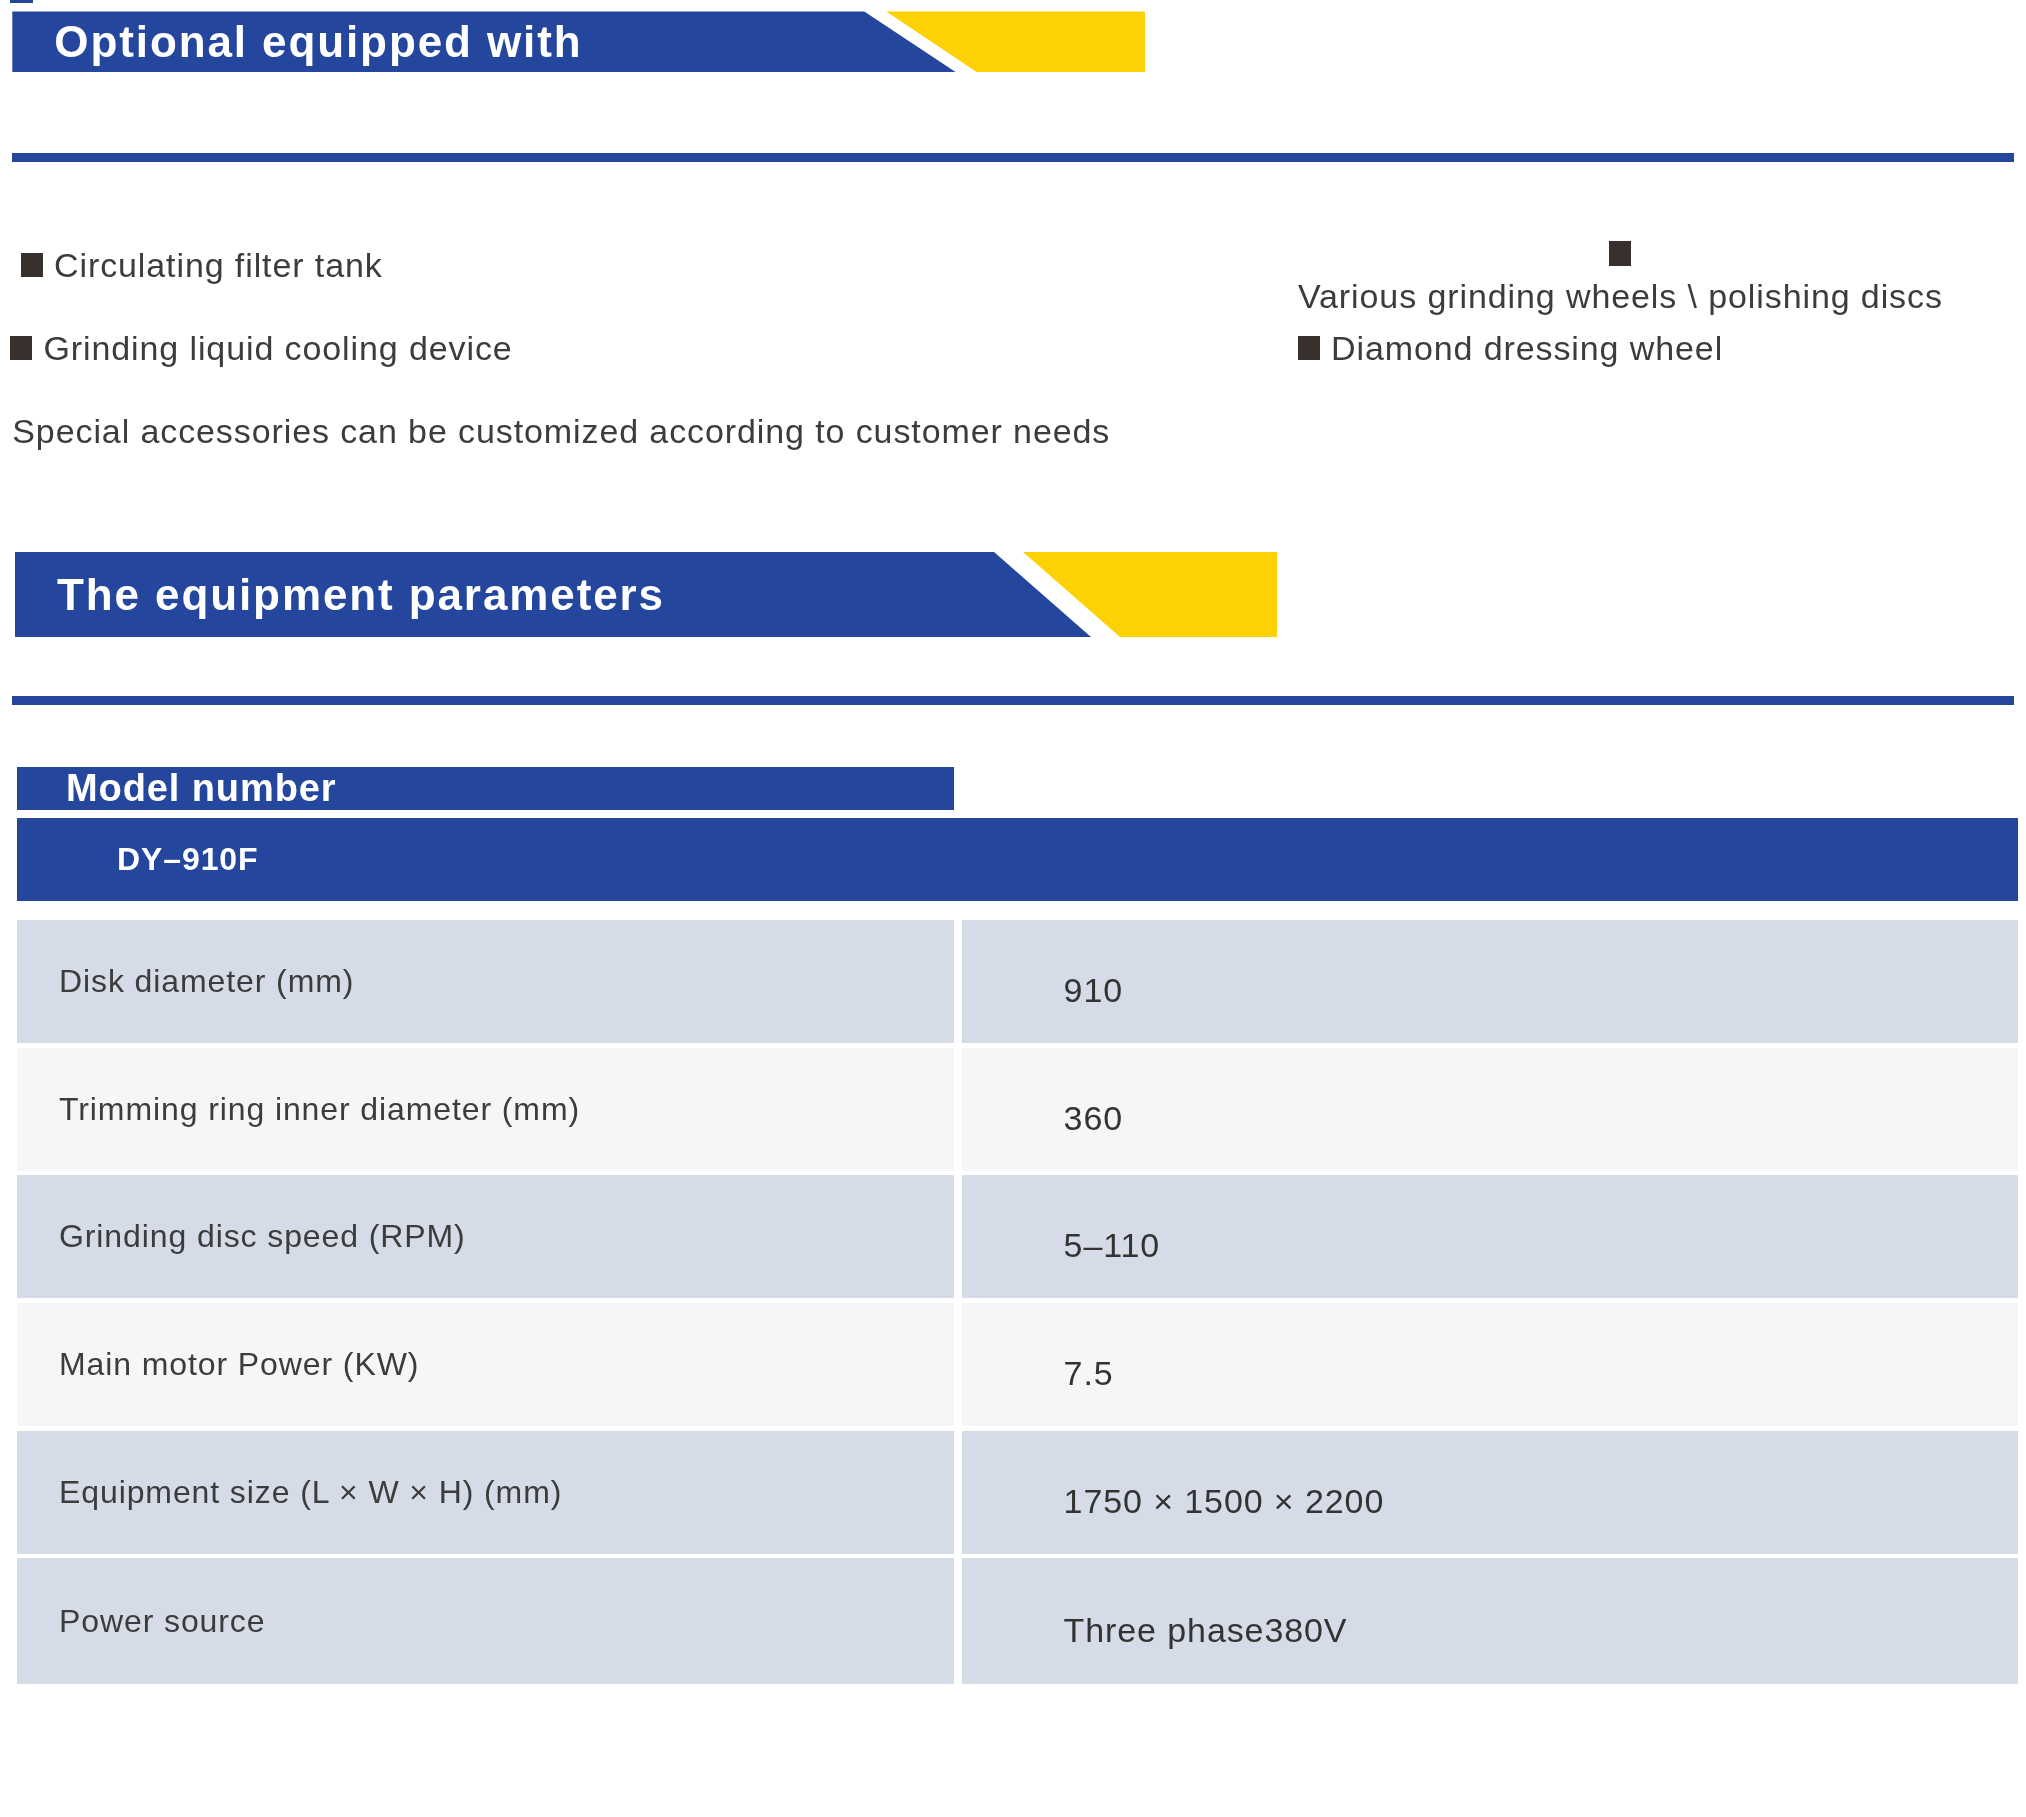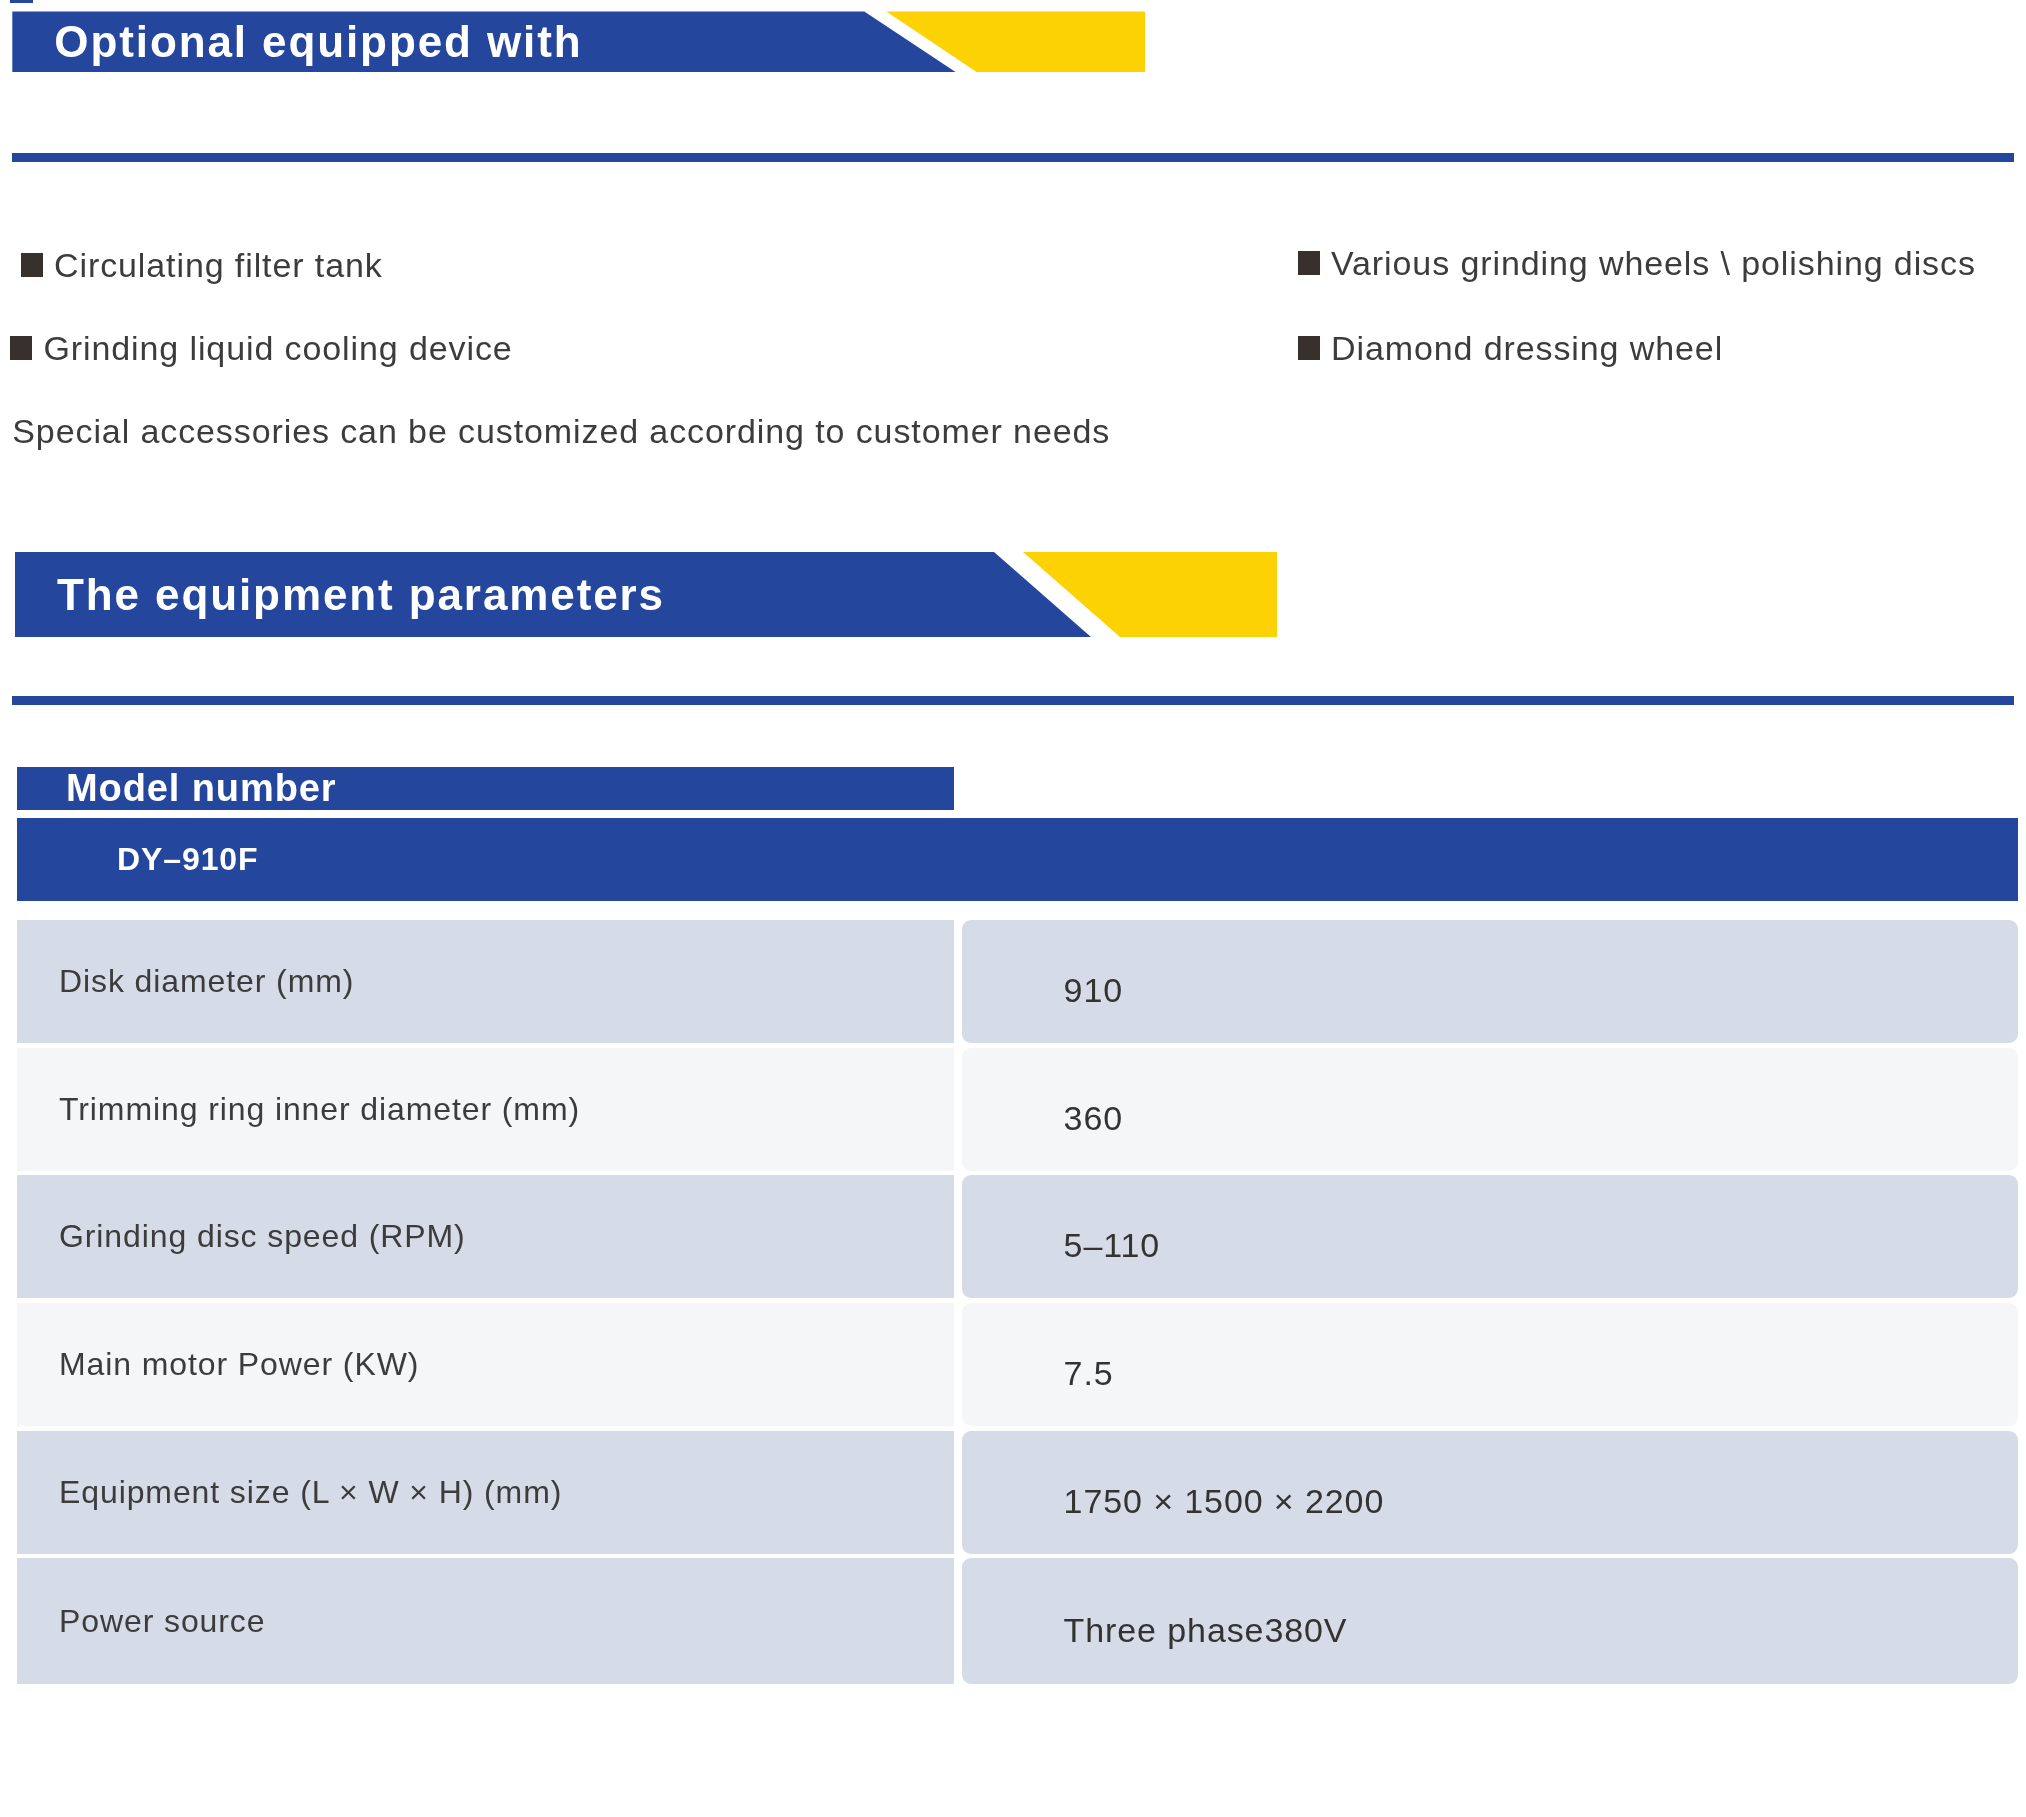--- a/index.html
+++ b/index.html
@@ -43,21 +43,21 @@
   .rule{position:absolute;left:12.3px;width:2002px;height:8.5px;background:var(--brand-blue);}
   .rule-1{top:153px;}
   .rule-2{top:696px;}
 
   
   .bullet-row{position:absolute;display:flex;align-items:center;gap:11px;height:44px;}
   .bullet-sq{width:22px;height:24.6px;background:#37302d;flex:none;}
   .bullet-text{font-size:34px;color:var(--ink);letter-spacing:0.9px;white-space:nowrap;}
   .b-l1{left:21px;top:243px;}
   .b-l2{left:10.4px;top:326px;}
-  .b-r1{left:1298px;top:241px;}
+  .b-r1{left:1298px;top:241px;flex-direction:column;}
   .b-r2{left:1298px;top:326px;}
   .note{
     position:absolute;left:12.3px;top:409px;height:44px;
     display:flex;align-items:center;
     font-size:34px;color:var(--ink);letter-spacing:0.9px;white-space:nowrap;
   }
 
   
   .spec-table{position:absolute;left:17px;top:767px;width:2001px;}
   .trow{display:flex;gap:7.6px;}
@@ -65,21 +65,21 @@
   .cell-label{width:937px;flex:none;padding-left:42px;font-size:32px;color:var(--ink);letter-spacing:0.9px;}
   .cell-value{flex:1;padding-left:102px;font-size:34px;color:#333333;letter-spacing:0.9px;}
   .thead{height:134px;margin-bottom:19px;flex-direction:column;}
   .thead .cell{background:var(--brand-blue);color:#ffffff;font-weight:bold;}
   .thead .cell-label{padding-left:49px;font-size:38px;}
   .thead .cell-value{padding-left:100px;font-size:32px;}
   .drow{height:123px;margin-bottom:4.7px;}
   .drow:last-child{height:126px;margin-bottom:0;}
   .drow.odd .cell{background:var(--row-alt);}
   .drow.even .cell{background:var(--row-base);}
-  .drow .cell-value{padding-top:18px;border-radius:9px;}
+  .drow .cell-value{padding-top:18px;}
 </style>
 </head>
 <body>
 
 <div class="page">
 
   <div class="top-artifact"></div>
 
   <div class="banner banner-1">
     <div class="shape shape-blue"></div>

